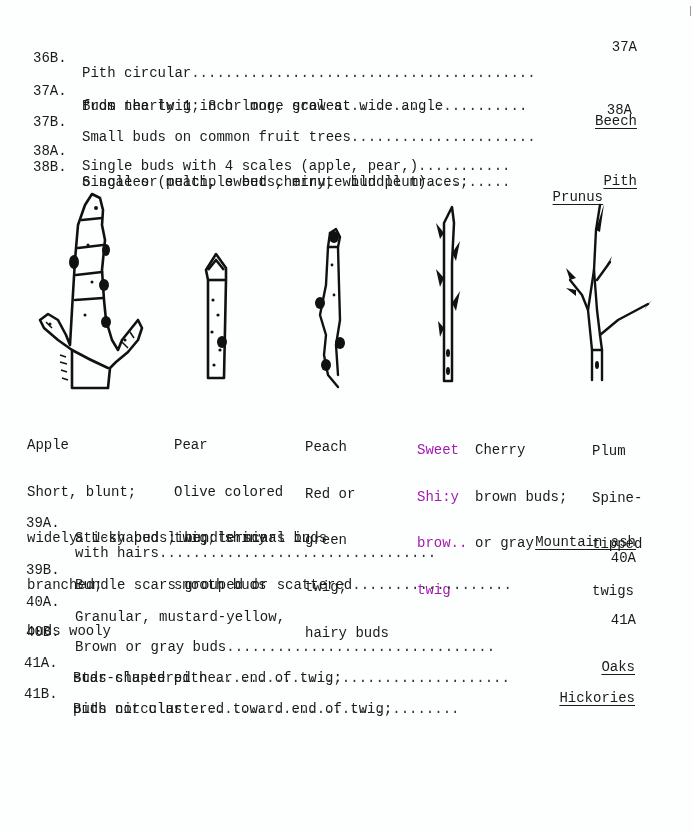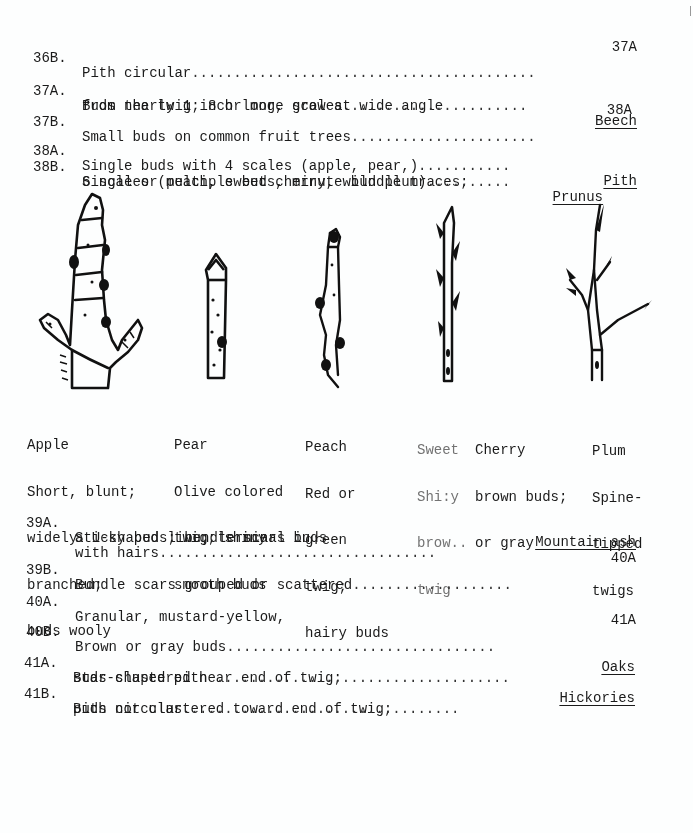--- a/index.html
+++ b/index.html
@@ -164,21 +164,21 @@
     <div>twig; shiny</div>
     <div>smooth buds</div>
   </div>
   <div class="caption" style="left:305px;top:409px;">
     <div>Peach</div>
     <div>Red or</div>
     <div>green</div>
     <div>twig;</div>
     <div>hairy buds</div>
   </div>
-  <div class="caption" style="left:417px;top:412px;color:#737373;">
+  <div class="caption" style="left:417px;top:412px;color:#a21caf;">
     <div>Sweet</div>
     <div>Shi:y</div>
     <div>brow..</div>
     <div>twig</div>
   </div>
   <div class="caption" style="left:475px;top:412px;">
     <div>Cherry</div>
     <div>brown buds;</div>
     <div>or gray</div>
   </div>

